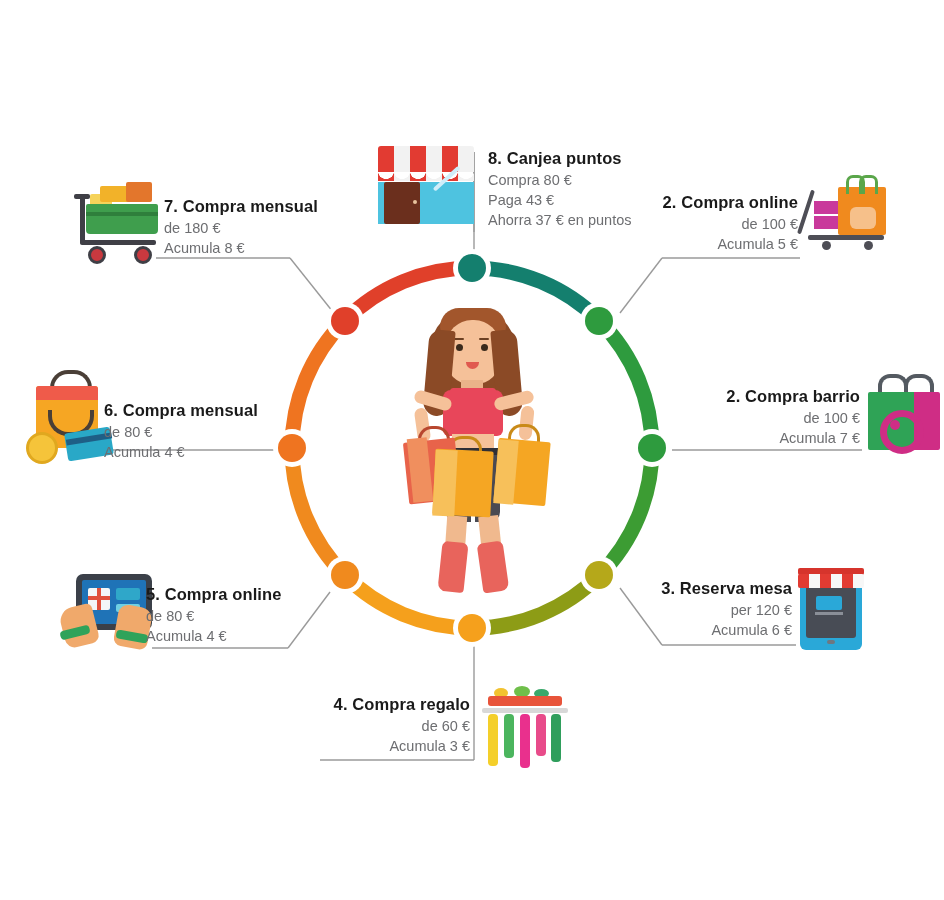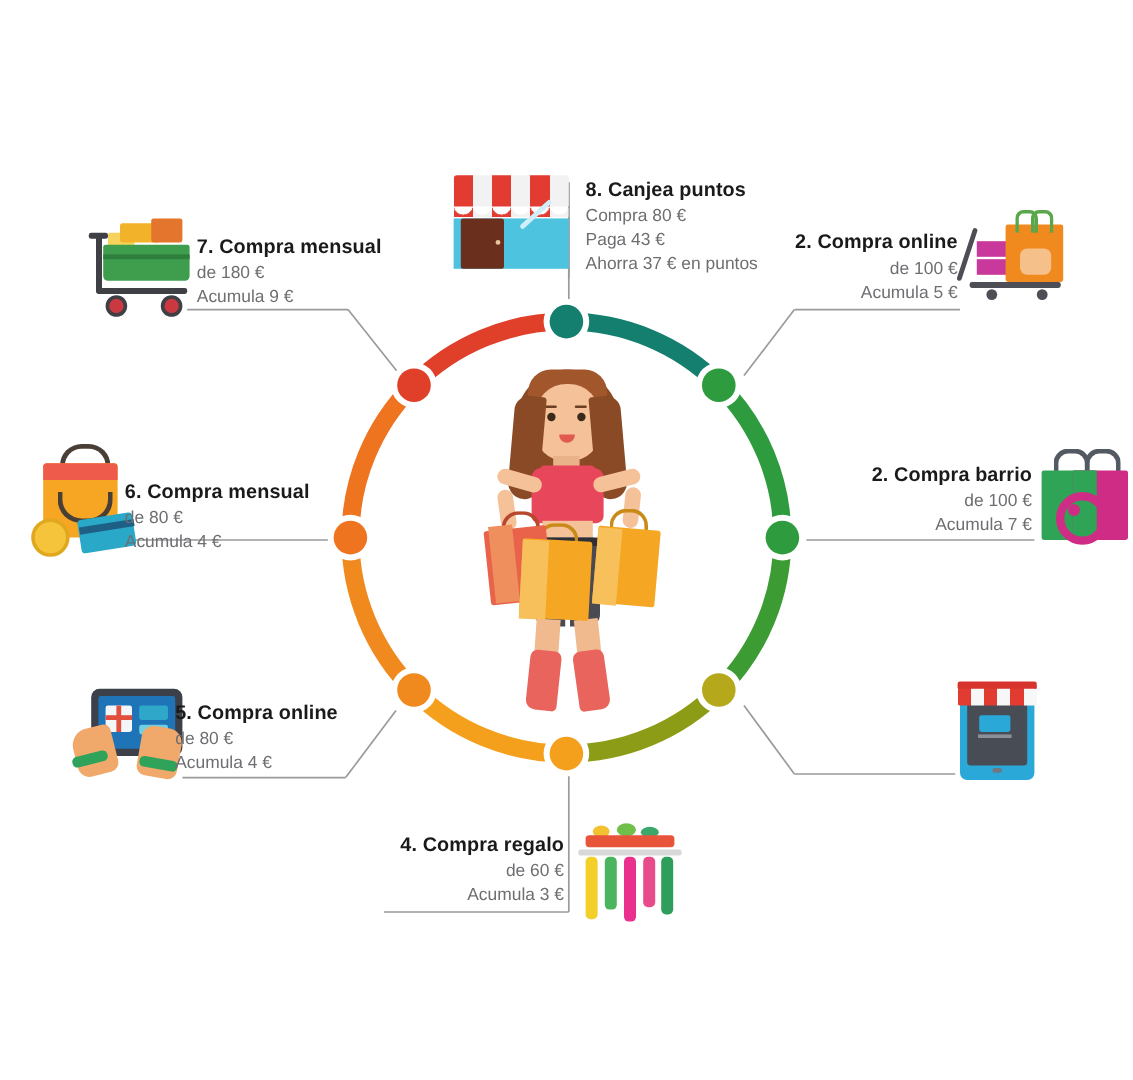--- a/index.html
+++ b/index.html
@@ -313,20 +313,25 @@
 
   <div class="icon phone" style="left:800px;top:568px;">
     <div class="shell"></div>
       <div class="scr"></div>
     <div class="awn2"></div>
       <div class="awn"></div>
     <div class="flag"></div>
       <div class="txt"></div>
       <div class="home"></div>
   </div>
+  <div class="callout right-align" style="left:632px;top:578px;width:160px;">
+    <div class="c-title">3. Reserva mesa</div>
+    <div class="c-line">per 120 €</div>
+    <div class="c-line">Acumula 6 €</div>
+  </div>
 
   <div class="icon rack" style="left:482px;top:682px;">
     <div class="tp1"></div>
       <div class="tp2"></div>
       <div class="tp3"></div>
     <div class="top"></div>
       <div class="bar"></div>
     <i class="k1"></i>
       <i class="k2"></i>
       <i class="k3"></i>
@@ -381,16 +386,16 @@
       <div class="bskline"></div>
     <div class="hand"></div>
       <div class="post"></div>
       <div class="base"></div>
     <div class="w1"></div>
       <div class="w2"></div>
   </div>
   <div class="callout left-align" style="left:164px;top:196px;">
     <div class="c-title">7. Compra mensual</div>
     <div class="c-line">de 180 €</div>
-    <div class="c-line">Acumula 9 €</div>
+    <div class="c-line">Acumula 8 €</div>
   </div>
 
 </div>
 
 </body></html>

